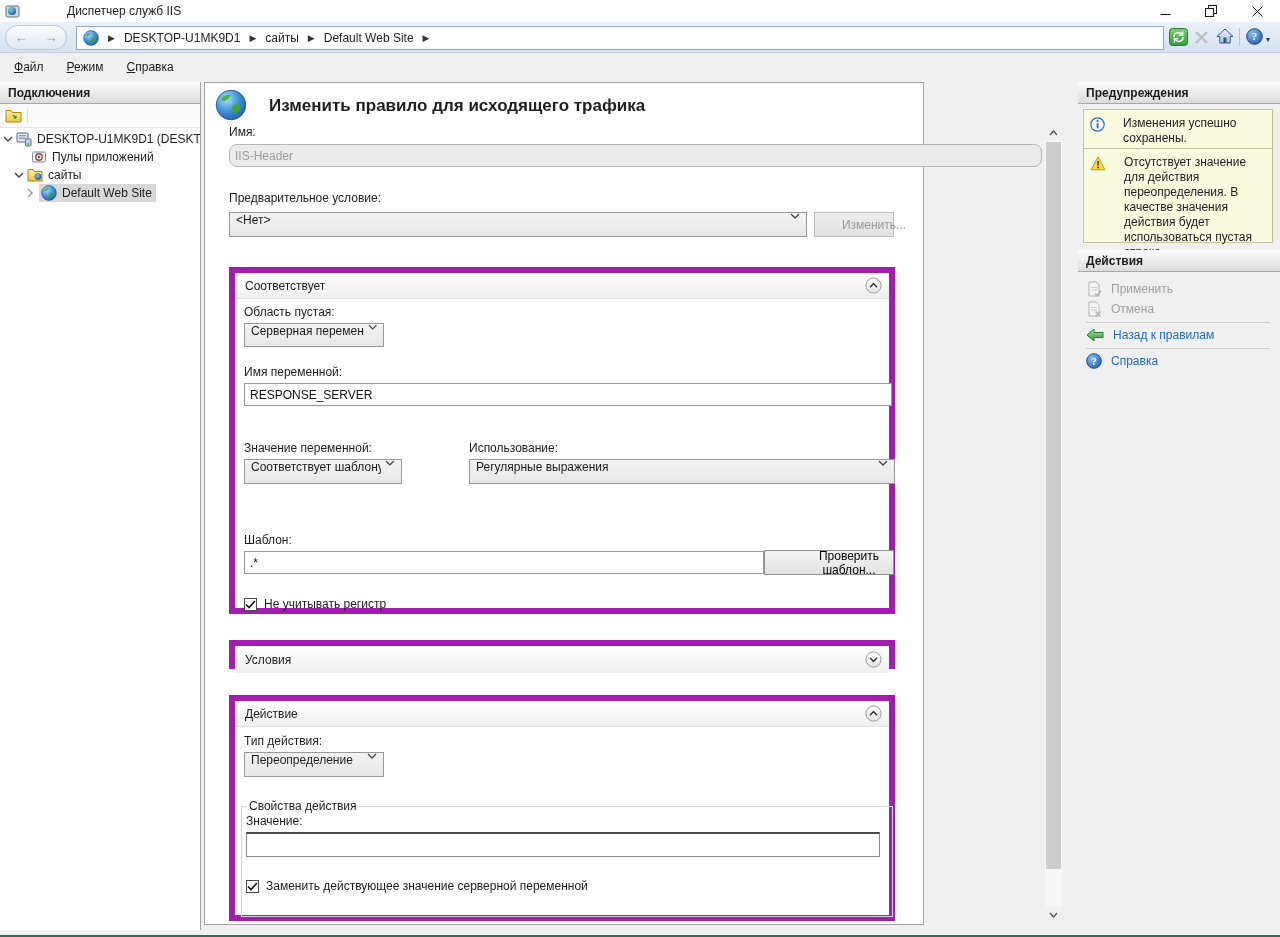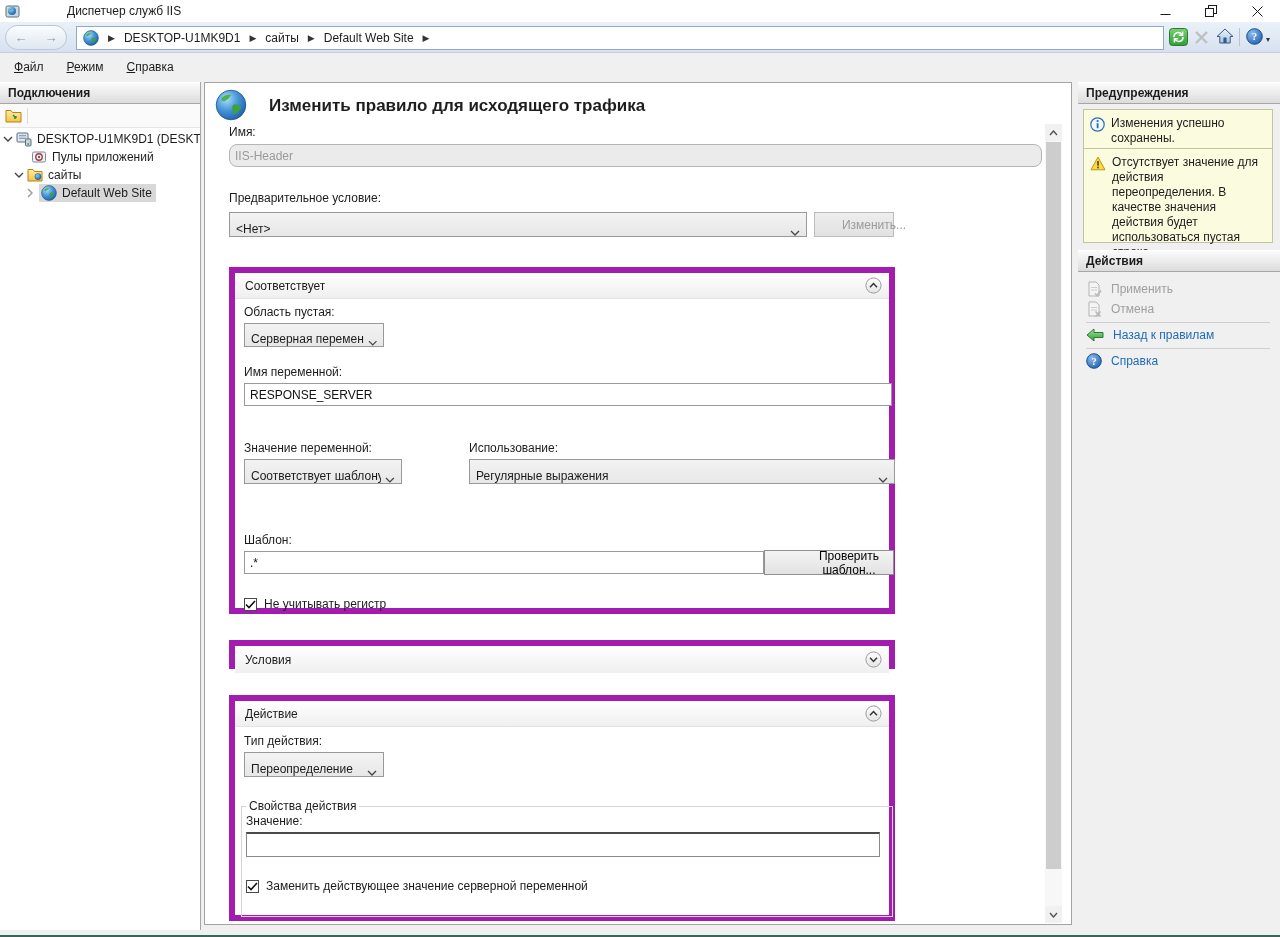--- a/index.html
+++ b/index.html
@@ -30,21 +30,21 @@
   .bar-divider { position:absolute; left:1239px; top:6px; width:1px; height:18px; background:#b7c3d3; }
   .help-caret { position:absolute; left:1266px; top:13px; font-size:8px; color:#333; }
 
   
   .menubar { left:0; top:53px; width:1280px; height:28px; background:#f0f0f0; display:flex; align-items:center; }
   .menu-item { display:inline-block; padding:4px 9px; margin-left:5px; }
   .menu-item::first-letter { text-decoration:underline; }
 
   
   .left-panel  { left:0; top:82px; width:201px; height:848px; background:#fff; border-right:1px solid #a5a5a5; }
-  .main-panel  { left:204px; top:82px; width:868px; height:843px; background:#fff; border:1px solid #a3a3a3; }
+  .main-panel  { left:204px; top:82px; width:720px; height:843px; background:#fff; border:1px solid #a3a3a3; }
   .right-panel { left:1078px; top:82px; width:202px; height:848px; background:#f0f0f0; }
   .bottom-edge { left:0; bottom:0; width:1280px; height:2px; background:#35685c; }
 
   .panel-header { background:linear-gradient(#fbfbfb,#dcdcdc); border-top:1px solid #fff;
                   border-bottom:1px solid #a7a7a7; font-weight:bold; height:22px; line-height:20px; padding-left:8px; }
 
   
   .sb-toolbar { position:absolute; left:0; top:22px; width:100%; height:24px; background:#fafafa;
                 border-bottom:1px solid #e6e6e6; }
   .sb-tool-sep { position:absolute; left:27px; top:4px; width:1px; height:16px; background:#dcdcdc; }
@@ -54,21 +54,21 @@
   .sel-wrap { display:inline-flex; align-items:center; background:#d8d8d8; padding:1px 4px 1px 2px; }
 
   
   .page-title { position:absolute; left:64px; top:13px; font-size:17px; color:#1e1e1e; }
   .field-label { position:absolute; white-space:nowrap; }
   .text-input { position:absolute; border:1px solid #999; background:#fff;
                 font:12px "Liberation Sans","DejaVu Sans",sans-serif; padding:0 5px; color:#111; }
   .text-input.disabled { background:#ebebeb; color:#9a9a9a; border-color:#b5b5b5; }
   .text-input.focused { border:1px solid #8a8a8a; border-top:2px solid #4a4a4a; }
   .select { position:absolute; background:linear-gradient(#f3f3f3,#e7e7e7); border:1px solid #999;
-            display:flex; align-items:flex-end; justify-content:space-between; padding:0 6px; }
+            display:flex; align-items:flex-start; justify-content:space-between; padding:0 6px; }
   .select-text { overflow:hidden; white-space:nowrap; margin-right:4px; }
   .btn { position:absolute; background:linear-gradient(#f4f4f4,#e2e2e2); border:1px solid #8f8f8f;
          font:12px "Liberation Sans","DejaVu Sans",sans-serif; display:flex; align-items:center; justify-content:center;padding-left:40px; }
   .btn.disabled { color:#9b9b9b; border-color:#bcbcbc; background:linear-gradient(#ededed,#e2e2e2); }
   .section { position:absolute; border:6px solid #a21caf; background:#fff; }
   .section-header { height:26px; background:linear-gradient(#ffffff,#efefef); border-bottom:1px solid #e3e3e3;
                     display:flex; align-items:center; justify-content:space-between; padding:0 7px 0 10px; }
   .check-row { position:absolute; display:flex; align-items:center; gap:7px; }
   .check { width:13px; height:13px; border:1px solid #4a4a4a; background:#fff;
            display:inline-flex; align-items:center; justify-content:center; }
@@ -76,21 +76,21 @@
   fieldset.groupbox legend { font-size:12px; padding:0 3px; margin-left:4px; }
 
   
   .scrollbar { position:absolute; left:840px; top:41px; width:17px; height:799px; background:#f7f7f7; }
   .sb-btn { position:absolute; left:0; width:17px; height:17px; display:flex; align-items:center; justify-content:center; background:#f1f1f1; }
   .sb-up { top:0; } .sb-down { bottom:0; }
   .sb-thumb { position:absolute; left:1px; top:18px; width:15px; height:727px; background:#cdcdcd; }
 
   
   .alert { position:absolute; left:5px; width:190px; background:#fbfbdf; border:1px solid #c3c39f;
-           display:flex; gap:6px; padding:6px 4px 6px 6px; line-height:15px; }
+           display:flex; gap:18px; padding:6px 4px 6px 6px; line-height:15px; }
   .alert-icon { flex:0 0 auto; margin-top:1px; }
   .action-row { position:absolute; display:flex; align-items:center; gap:9px; left:8px; height:18px; white-space:nowrap; }
   .action-row.disabled { color:#9f9f9f; }
   .action-sep { position:absolute; left:8px; width:184px; height:1px; background:#cfcfcf; }
   .link { color:#1e6bb8; }
 </style>
 </head>
 <body>
 
 <svg width="0" height="0" style="position:absolute" aria-hidden="true">

